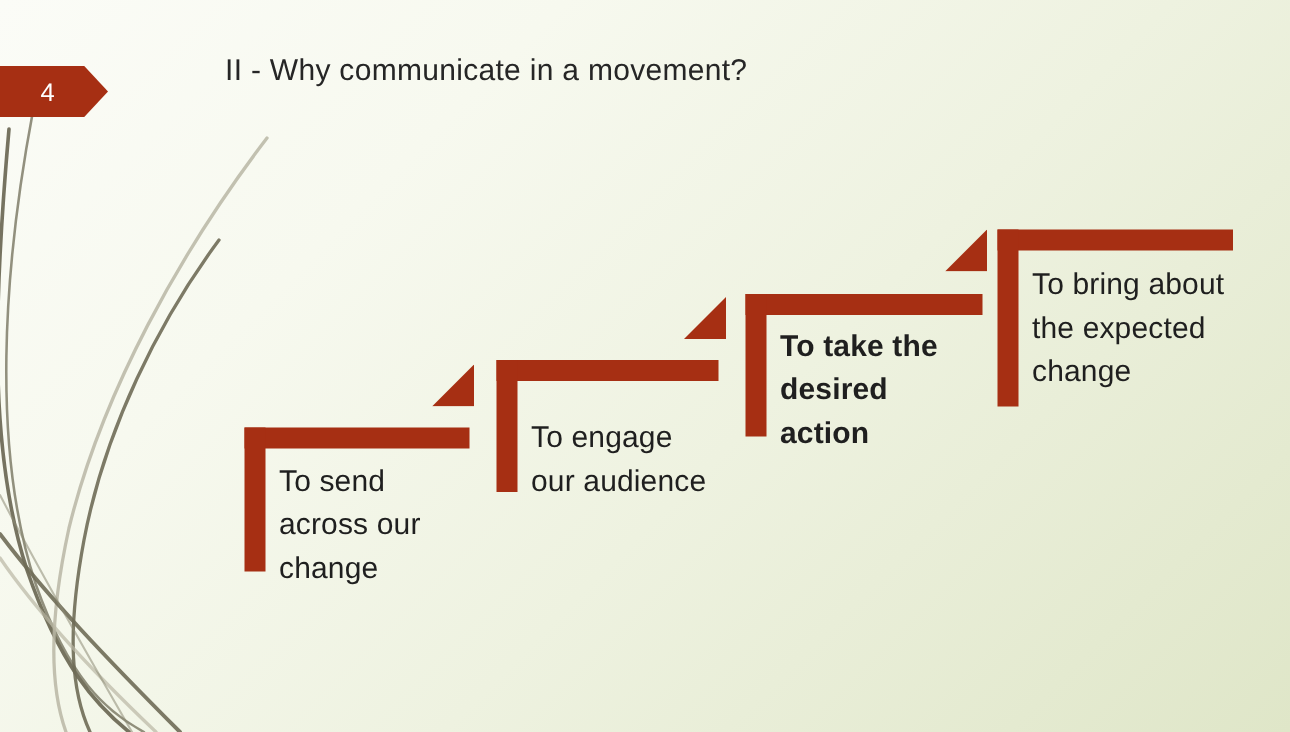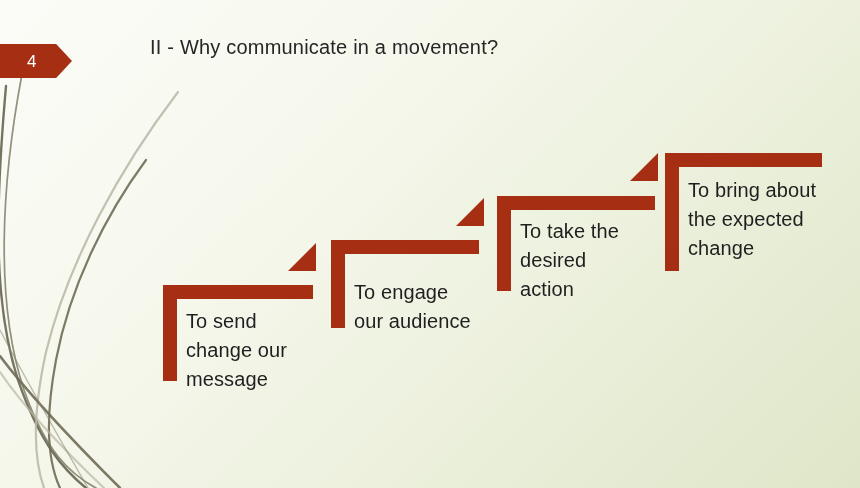--- a/index.html
+++ b/index.html
@@ -129,33 +129,33 @@
 
   <div id="stairs">
 
     <div class="arrow-tri" style="left:288px; top:243px; width:28px; height:28px;"></div>
     <div class="arrow-tri" style="left:456px; top:198px; width:28px; height:28px;"></div>
     <div class="arrow-tri" style="left:630px; top:153px; width:28px; height:28px;"></div>
 
     <div class="step" style="left:163px; top:285px;">
       <div class="bar-top" style="width:150px;"></div>
       <div class="bar-left" style="height:96px;"></div>
-      <div class="step-text" style="left:23px; top:22px; width:135px;">To send change our message</div>
+      <div class="step-text" style="left:23px; top:22px; width:135px;">To send across our change</div>
     </div>
 
     <div class="step" style="left:331px; top:240px;">
       <div class="bar-top" style="width:148px;"></div>
       <div class="bar-left" style="height:88px;"></div>
       <div class="step-text" style="left:23px; top:38px; width:122px;">To engage our audience</div>
     </div>
 
     <div class="step" style="left:497px; top:196px;">
       <div class="bar-top" style="width:158px;"></div>
       <div class="bar-left" style="height:95px;"></div>
-      <div class="step-text" style="left:23px; top:21px; width:106px;">To take the desired action</div>
+      <div class="step-text" style="left:23px; top:21px; width:106px;font-weight:bold;">To take the desired action</div>
     </div>
 
     <div class="step" style="left:665px; top:153px;">
       <div class="bar-top" style="width:157px;"></div>
       <div class="bar-left" style="height:118px;"></div>
       <div class="step-text" style="left:23px; top:23px; width:135px;">To bring about the expected change</div>
     </div>
 
   </div>
 </div>

